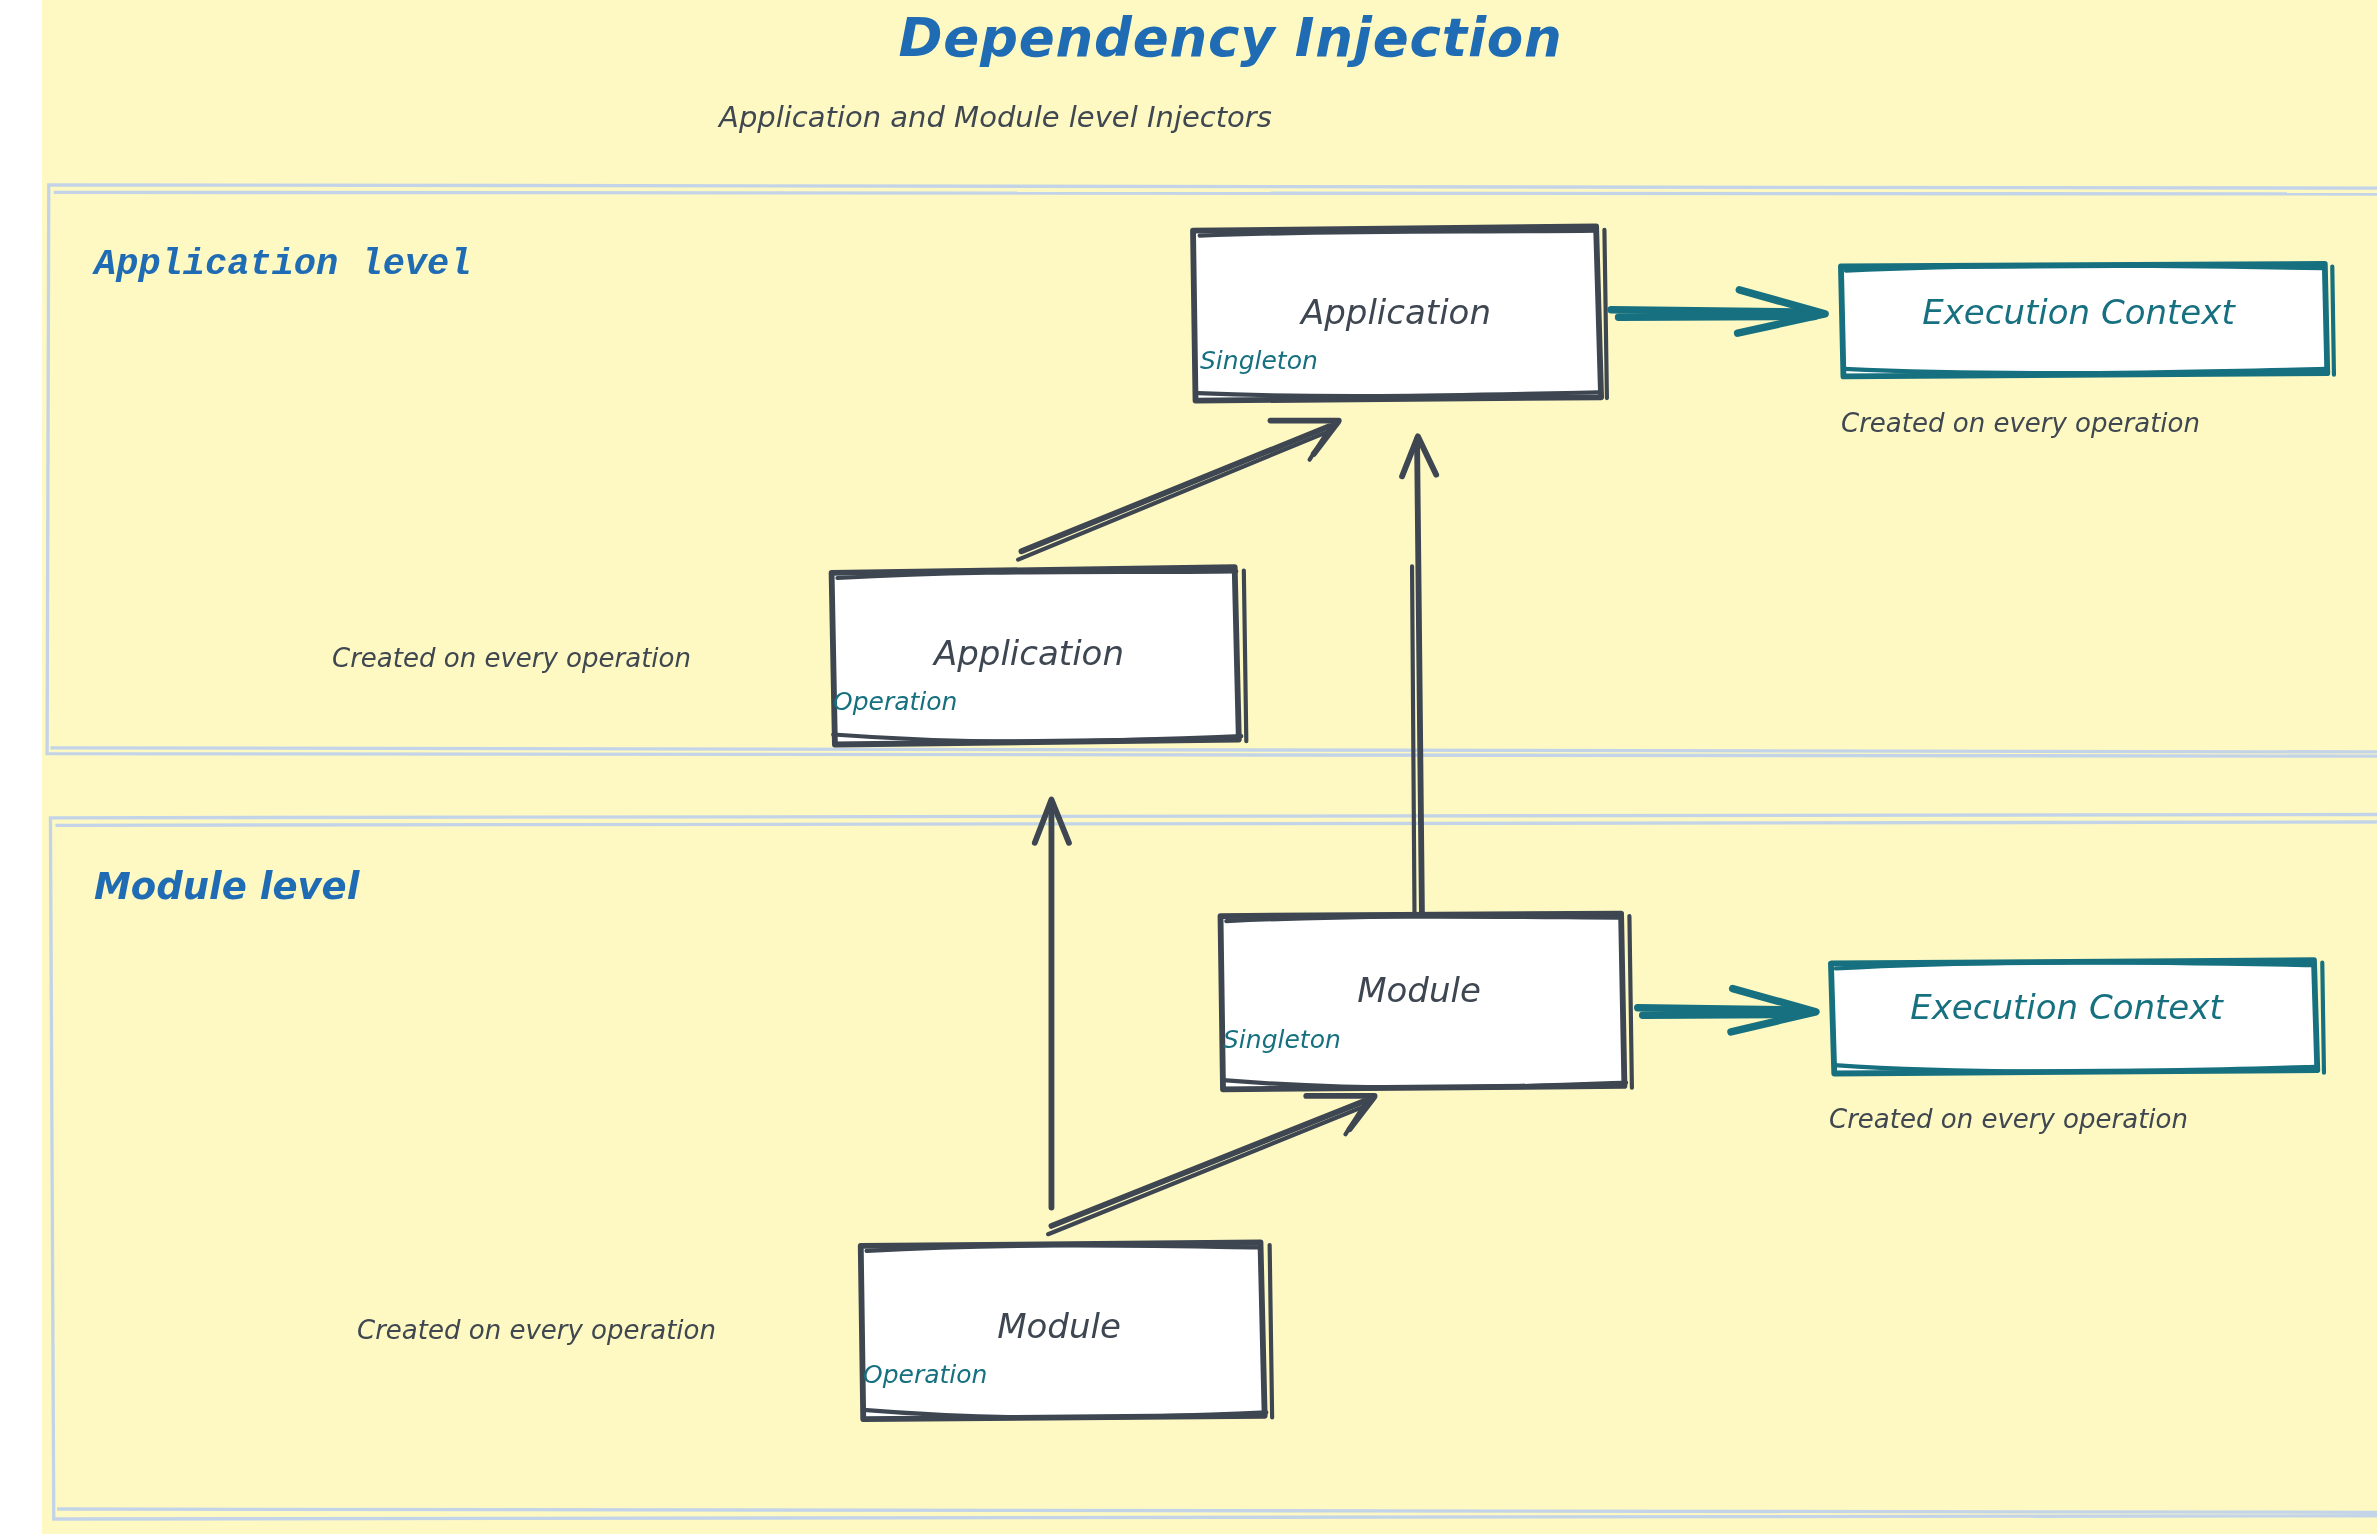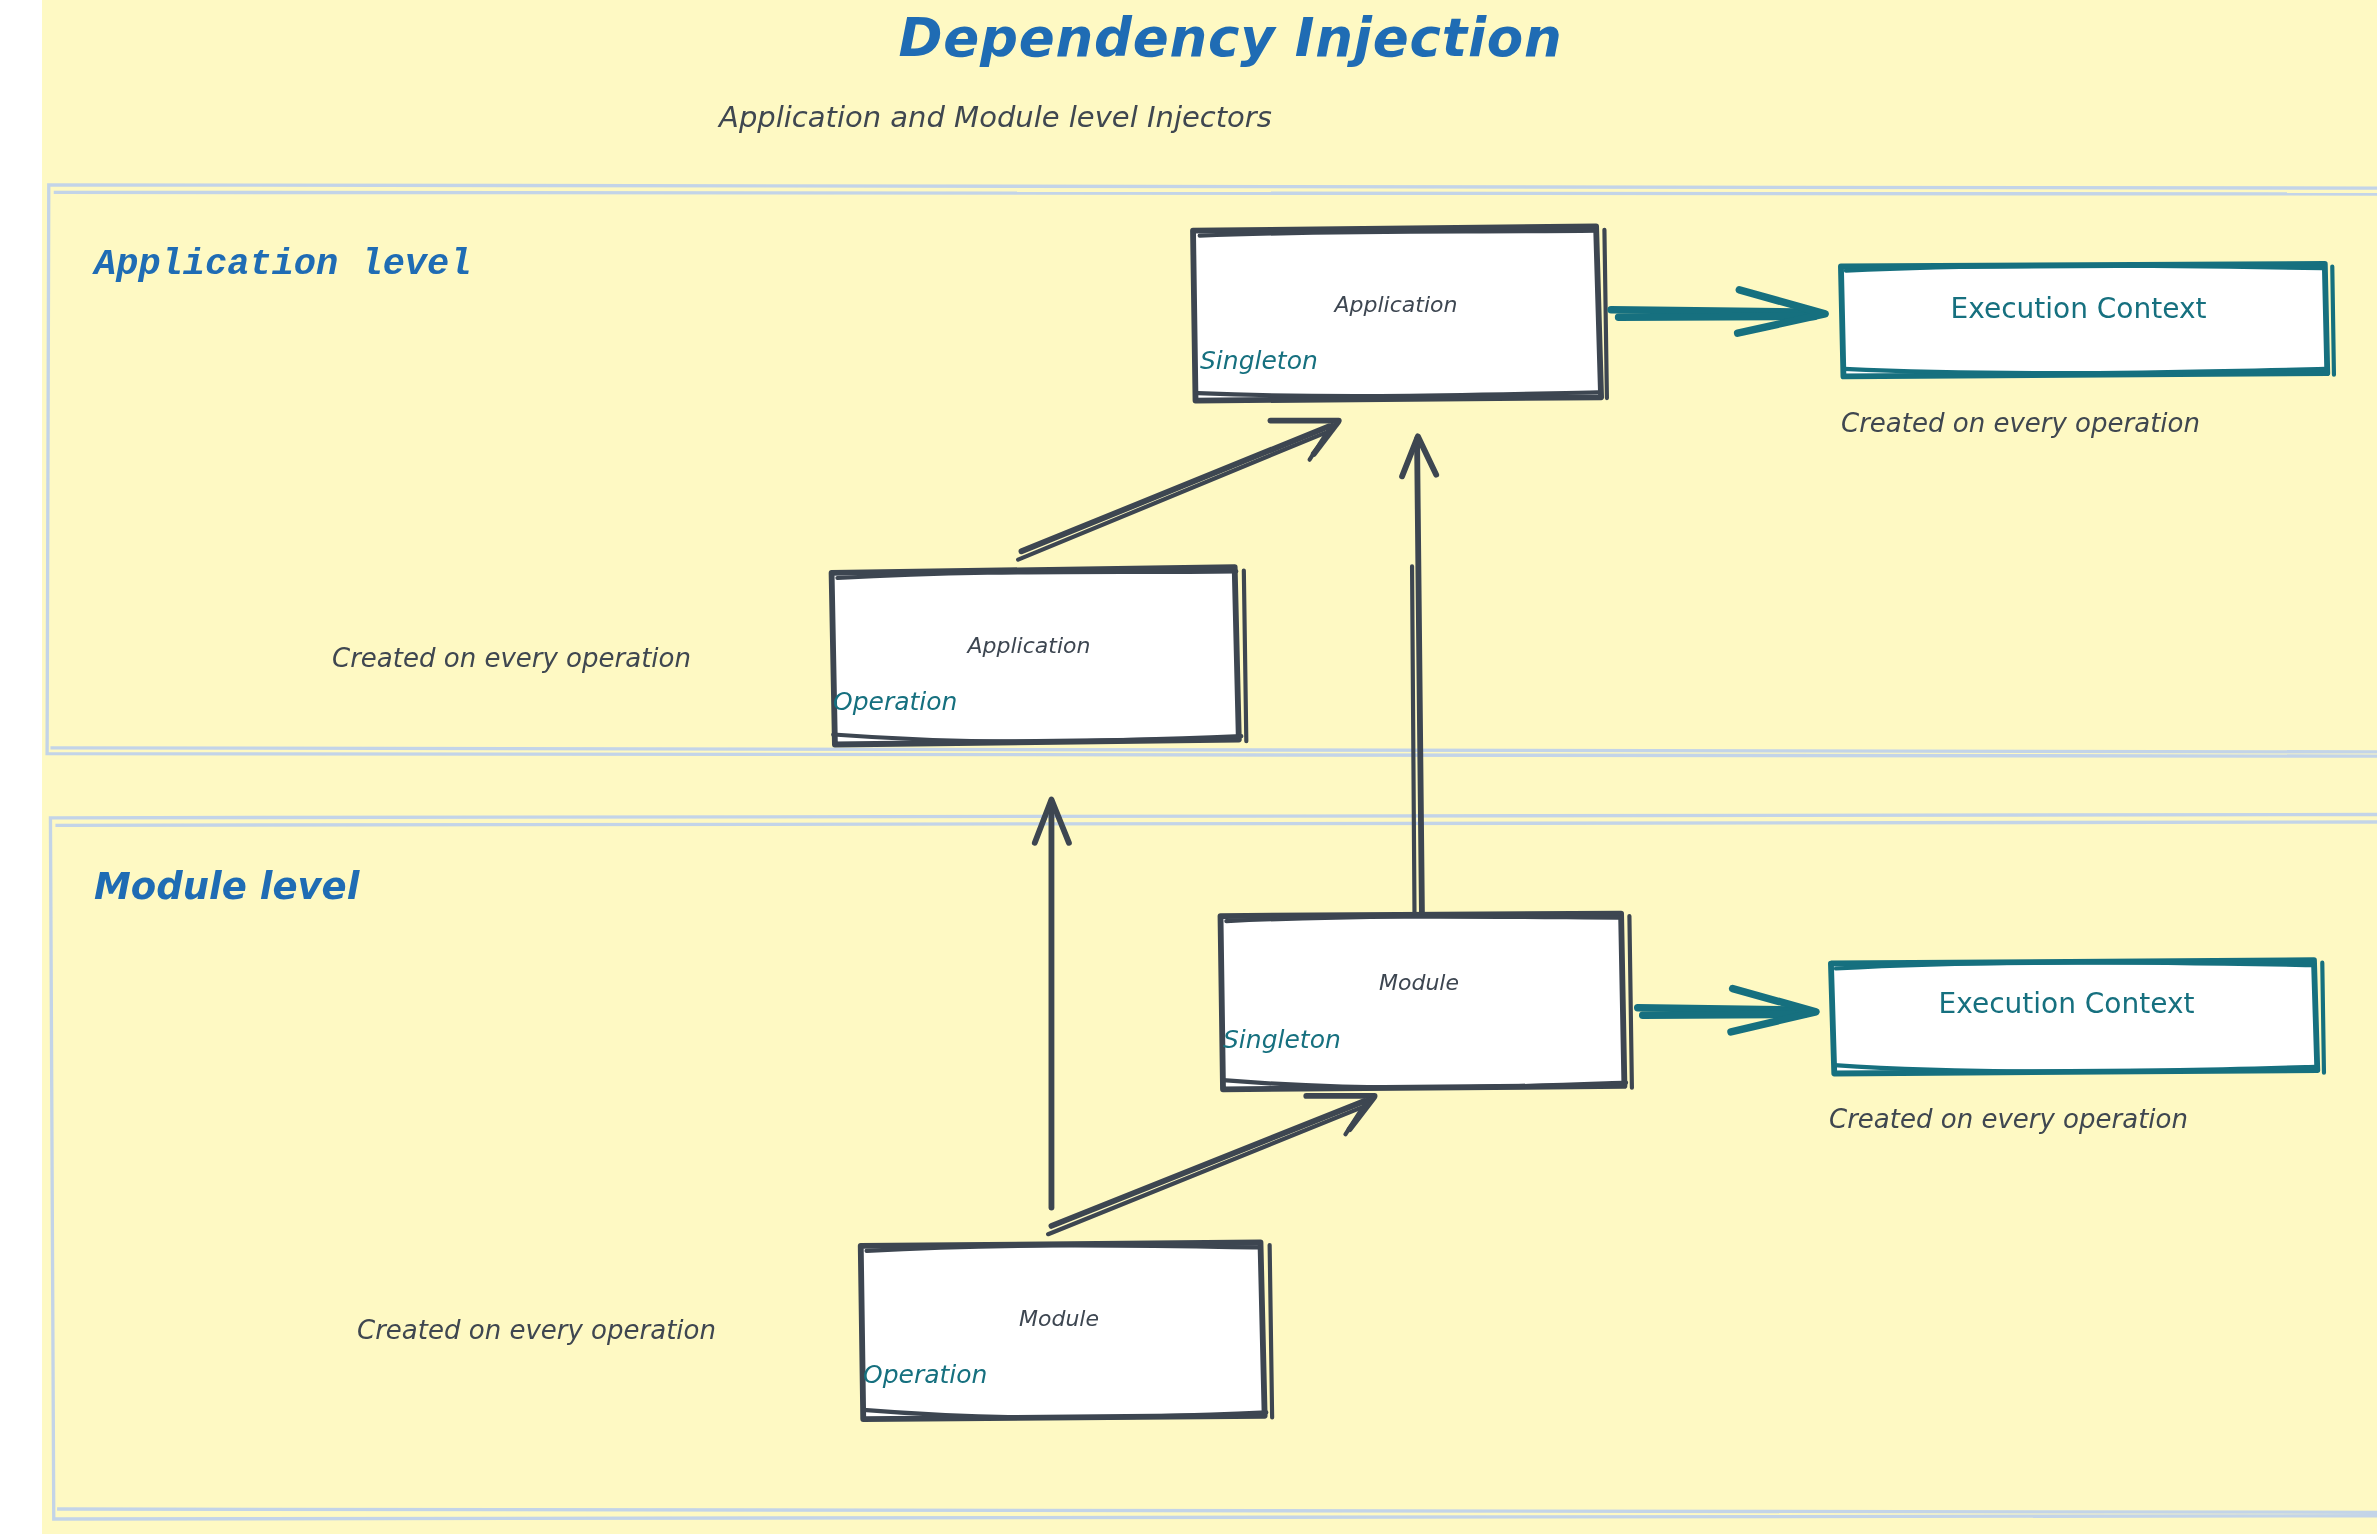--- a/index.html
+++ b/index.html
@@ -59,33 +59,34 @@
   .level-label {
     font-size: 37px;
     color: #1f6cb4;
     font-style: italic;
     font-weight: 600;
   }
   .level-app  { left: 52px; top: 243px; font-family: Liberation Mono, monospace; }
   .level-mod  { left: 52px; top: 865px; }
 
   .node-title {
-    font-size: 22px;
+    font-size: 34px;
     color: #3d4651;
     font-style: italic;
     text-align: center;
   }
   .node-sub {
     font-size: 25px;
     color: #16707f;
     font-style: italic;
   }
   .node-ctx {
-    font-size: 28px;
+    font-size: 34px;
     color: #16707f;
+    font-style: italic;
     text-align: center;
   }
   .caption {
     font-size: 26px;
     color: #3f4750;
     font-style: italic;
   }
 
   
   .n1-title { left: 1158px; top: 292px; width: 392px; }

